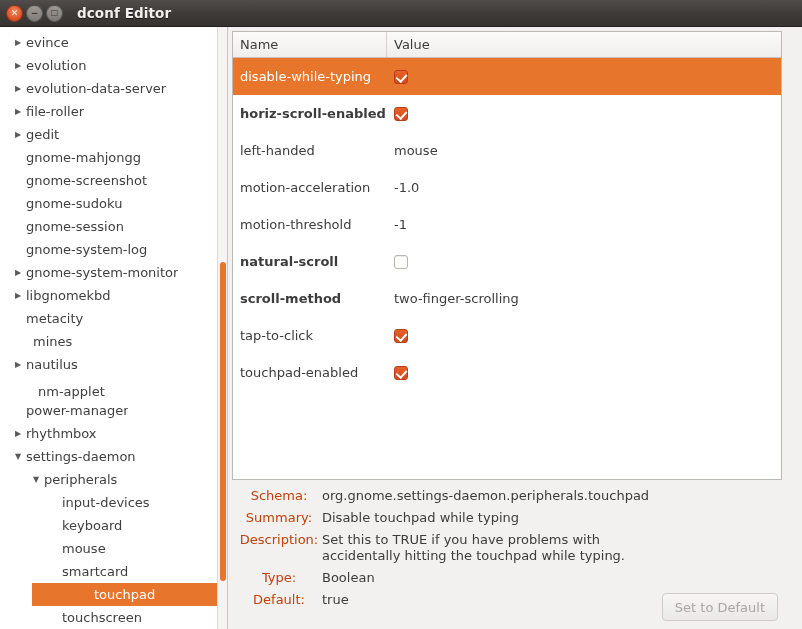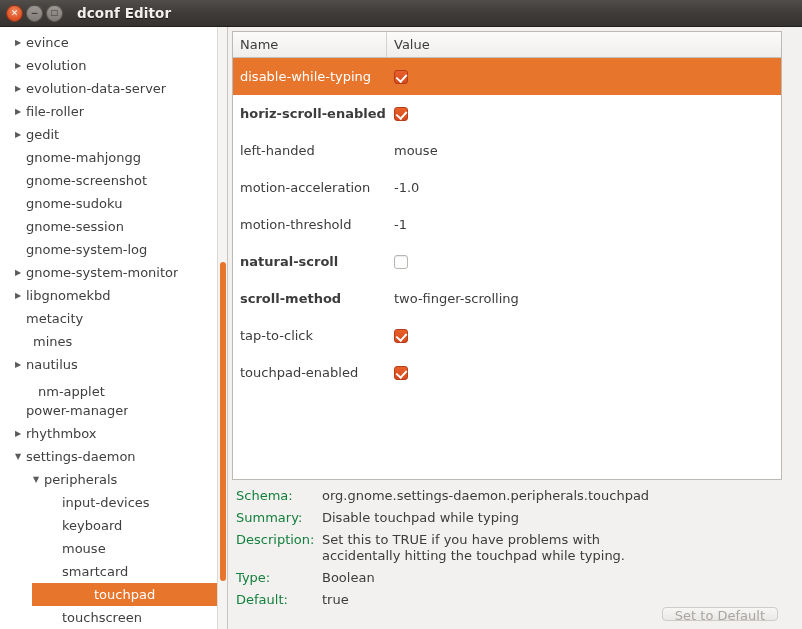--- a/index.html
+++ b/index.html
@@ -229,34 +229,35 @@
   .drow {
     display: flex;
     align-items: flex-start;
     margin-bottom: 6px;
     font-size: 13px;
     line-height: 16px;
   }
   .dlabel {
     width: 86px;
     flex: 0 0 86px;
-    color: #15803d;
+    color: #c2410c;
+    text-align: center;
   }
   .dval {
     flex: 1 1 auto;
     color: #3c3c3c;
     padding-right: 110px;
   }
   .dval.narrow { padding-right: 4px; }
 
   .setdefault {
     position: absolute;
     right: 4px;
     bottom: 4px;
-    height: 14px;
+    height: 28px;
     padding: 0 12px;
     font-family: "DejaVu Sans", sans-serif;
     font-size: 13px;
     color: #a9a5a1;
     background: linear-gradient(to bottom, #f7f6f5 0%, #ebe9e7 100%);
     border: 1px solid #cfcbc7;
     border-radius: 4px;
     cursor: default;
   }
 </style>

